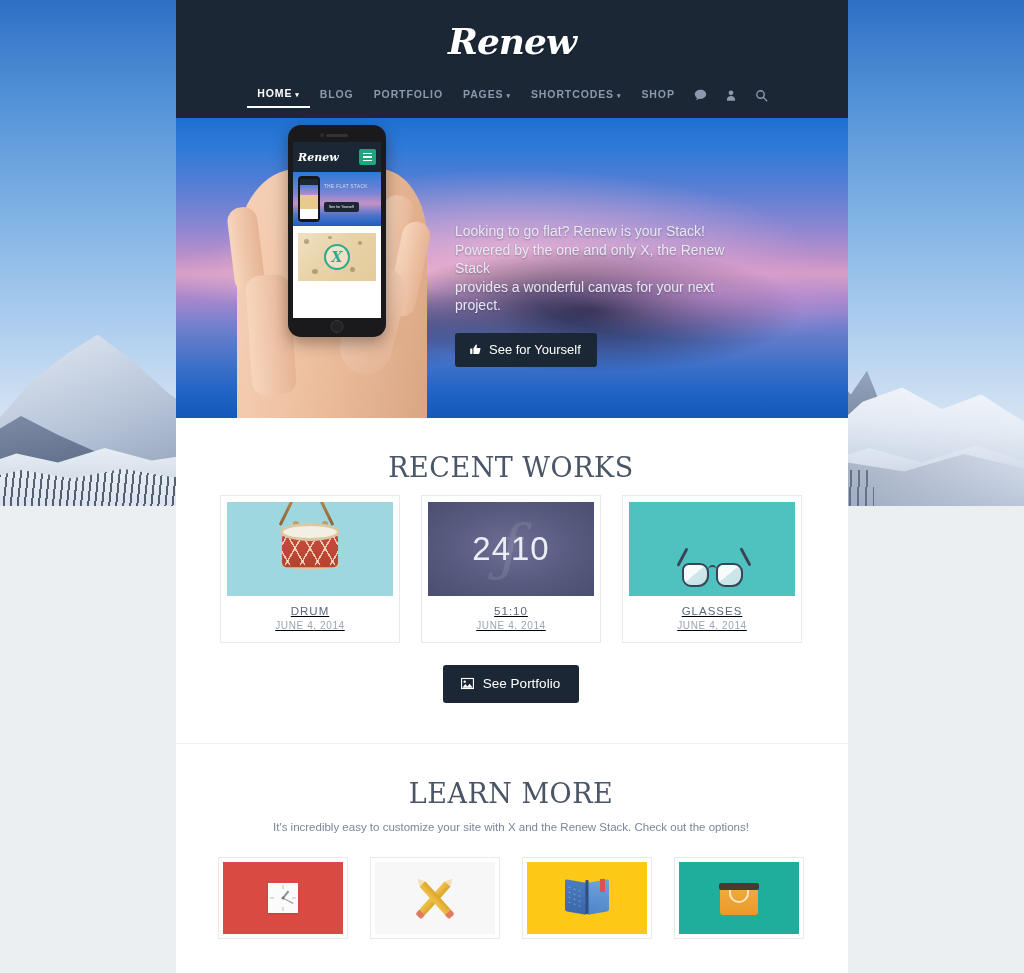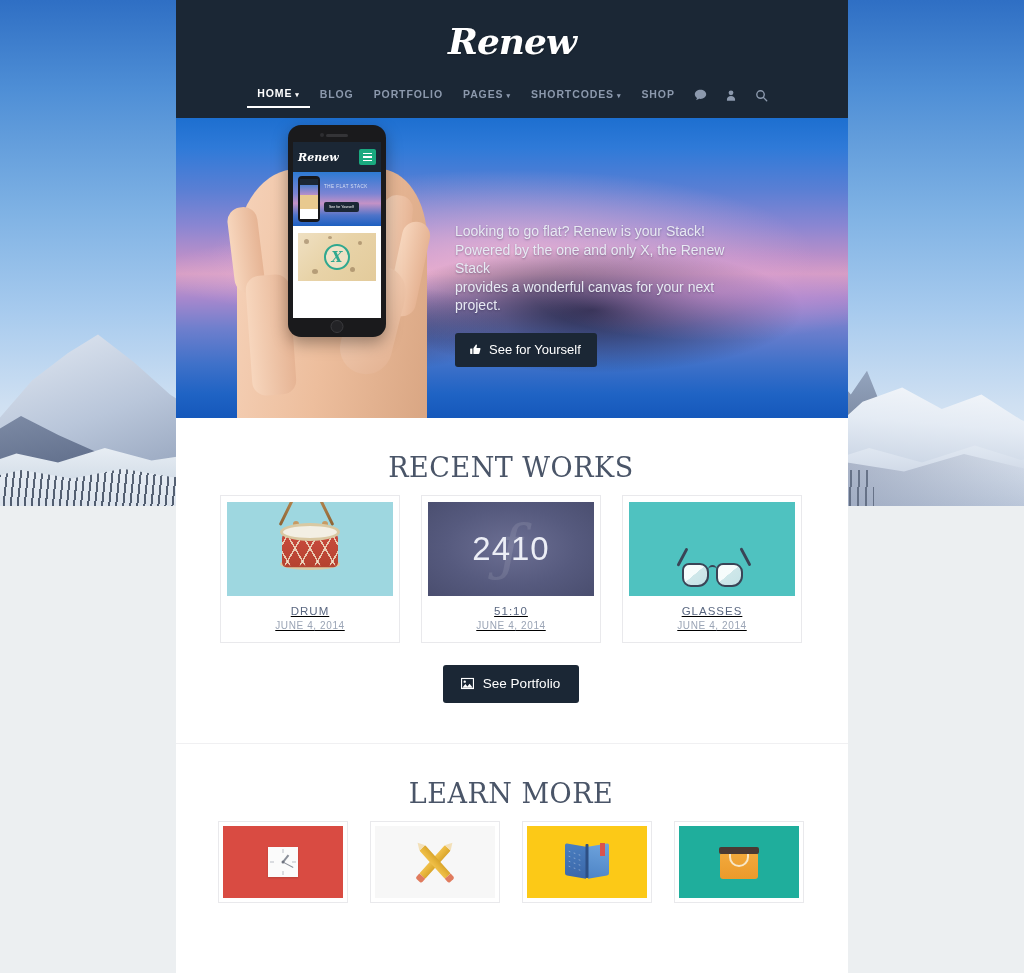--- a/index.html
+++ b/index.html
@@ -825,20 +825,21 @@
           <circle cx="5" cy="5" r="1.3" fill="#ffffff"></circle>
           <path d="M2.4 11.6l3.3-4 2.2 2.6 2.3-2.9 3.5 4.3z" fill="#ffffff"></path>
         </svg>
       </span>
       <span>See Portfolio</span>
     </button>
   </div>
 
   <div class="section divider-top">
     <div class="section-title">LEARN MORE</div>
+    <div class="section-sub">It's incredibly easy to customize your site with X and the Renew Stack. Check out the options!</div>
 
     <div class="boxes">
 
       <div class="box">
         <div class="box-img">
           <div class="box-fill" style="background:#d94b42">
             <span class="clock">
               <i class="tick t-t"></i>
                 <i class="tick t-b"></i>
                 <i class="tick t-l"></i>

